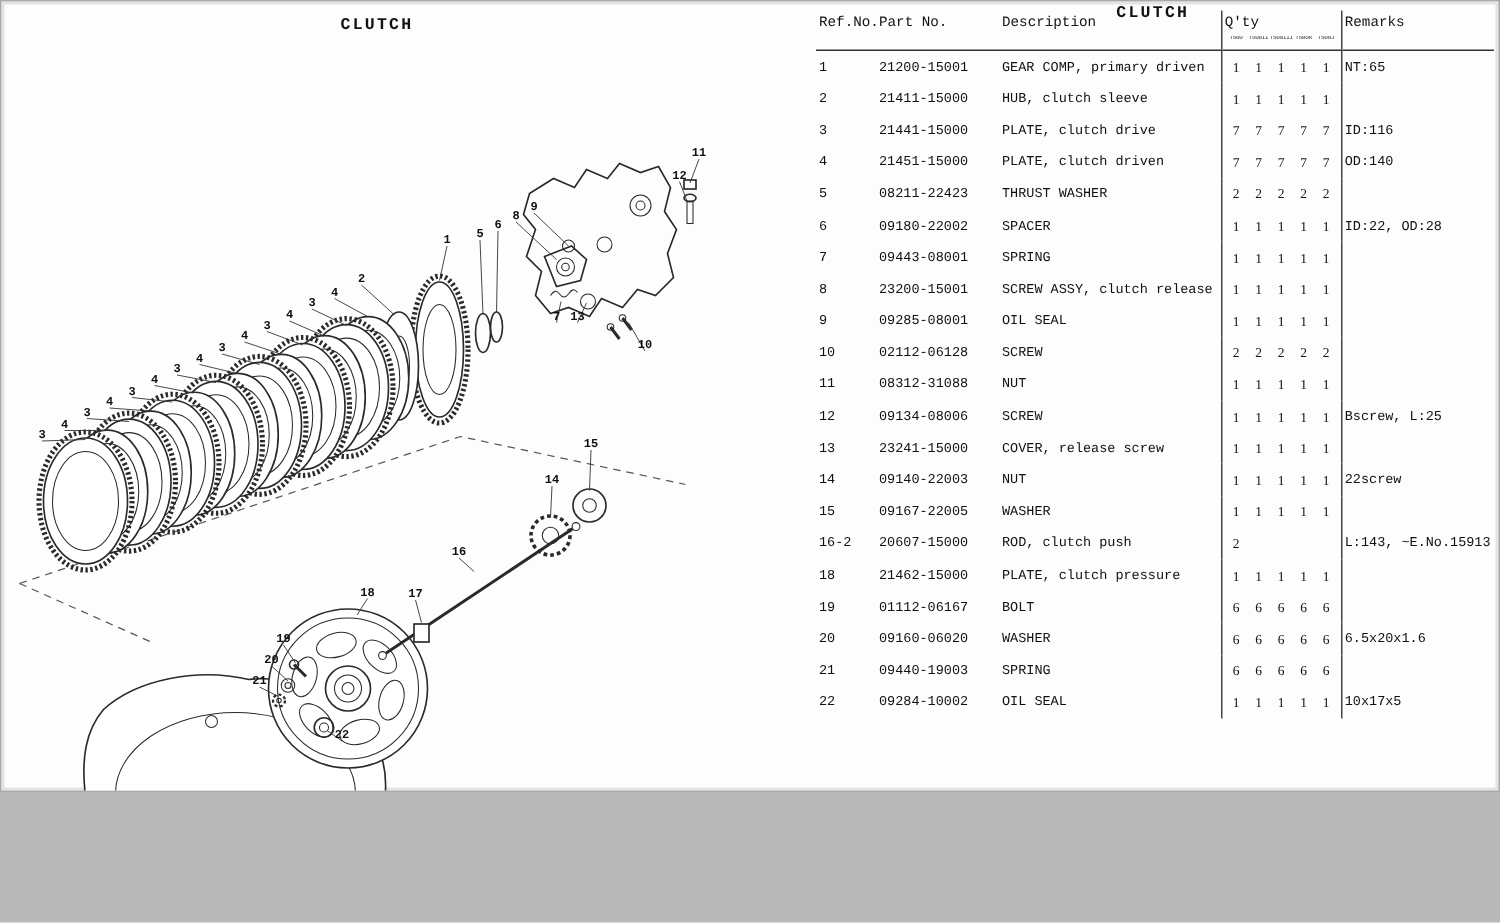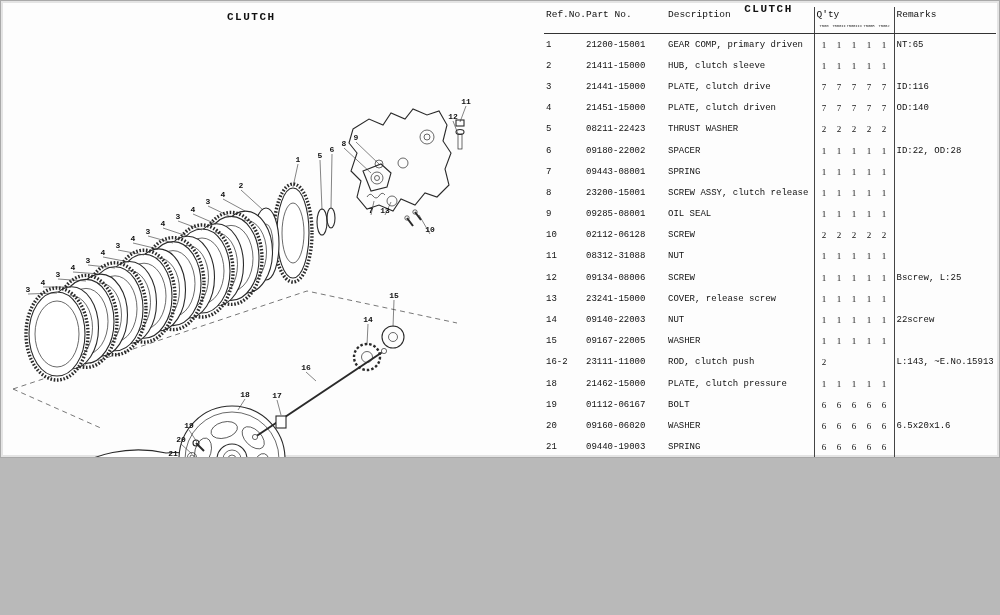--- a/index.html
+++ b/index.html
@@ -1,16 +1,16 @@
 <!DOCTYPE html>
 <html><head>
 <meta charset="utf-8">
 <style>
   html,body{margin:0;padding:0;background:#b9b9b9;}
-  .page{position:relative;width:1000px;height:458px;background:#fdfdfd;border:1px solid #a9a9a9;
+  .page{position:relative;width:1000px;height:528px;background:#fdfdfd;border:1px solid #a9a9a9;
         box-sizing:border-box;box-shadow:inset 0 0 0 2px #e4e4e4;overflow:hidden;
         font-family:"Liberation Mono","DejaVu Sans Mono",monospace;color:#111;}
   .diagram-panel{position:absolute;left:0;top:0;width:535px;height:615px;}
   .diagram-title{position:absolute;left:226px;top:10px;font-size:11px;font-weight:bold;letter-spacing:1.5px;}
   .diagram-svg{position:absolute;left:0;top:0;}
   .table-panel{position:absolute;left:535px;top:0;width:465px;height:615px;}
   .table-title{position:absolute;left:0;top:2px;width:100%;text-align:center;font-size:11px;font-weight:bold;letter-spacing:1.5px;}
   .parts-table{position:absolute;left:8px;top:6px;border-collapse:collapse;table-layout:fixed;width:452px;}
   .parts-table th{font-weight:normal;font-size:9.5px;text-align:left;vertical-align:top;
                   padding:2px 2px 0 2px;height:24px;border-bottom:1px solid #333;white-space:nowrap;}
@@ -371,21 +371,21 @@
           </tr>
           <tr>
             <td class="c-ref">15</td>
             <td class="c-part">09167-22005</td>
             <td class="c-desc">WASHER</td>
             <td class="c-qty"><span class="q">1</span><span class="q">1</span><span class="q">1</span><span class="q">1</span><span class="q">1</span></td>
             <td class="c-rem"></td>
           </tr>
           <tr>
             <td class="c-ref">16-2</td>
-            <td class="c-part">23111-11000</td>
+            <td class="c-part">20607-15000</td>
             <td class="c-desc">ROD, clutch push</td>
             <td class="c-qty"><span class="q">2</span><span class="q"></span><span class="q"></span><span class="q"></span><span class="q"></span></td>
             <td class="c-rem">L:143, ~E.No.15913</td>
           </tr>
           <tr>
             <td class="c-ref">18</td>
             <td class="c-part">21462-15000</td>
             <td class="c-desc">PLATE, clutch pressure</td>
             <td class="c-qty"><span class="q">1</span><span class="q">1</span><span class="q">1</span><span class="q">1</span><span class="q">1</span></td>
             <td class="c-rem"></td>

